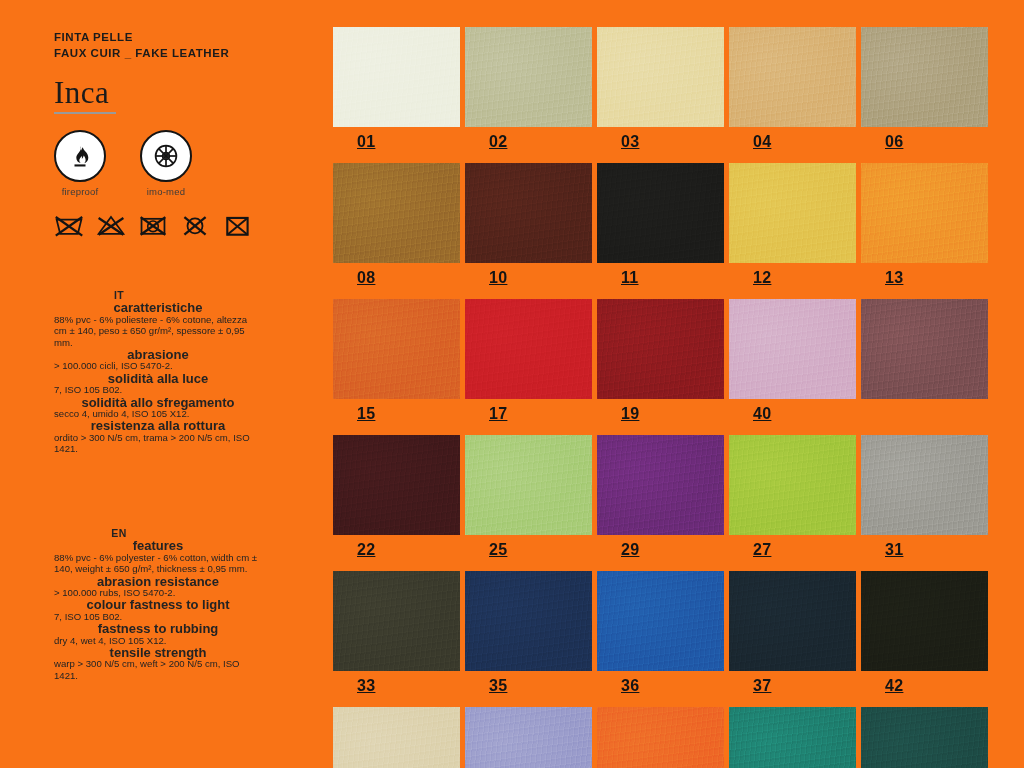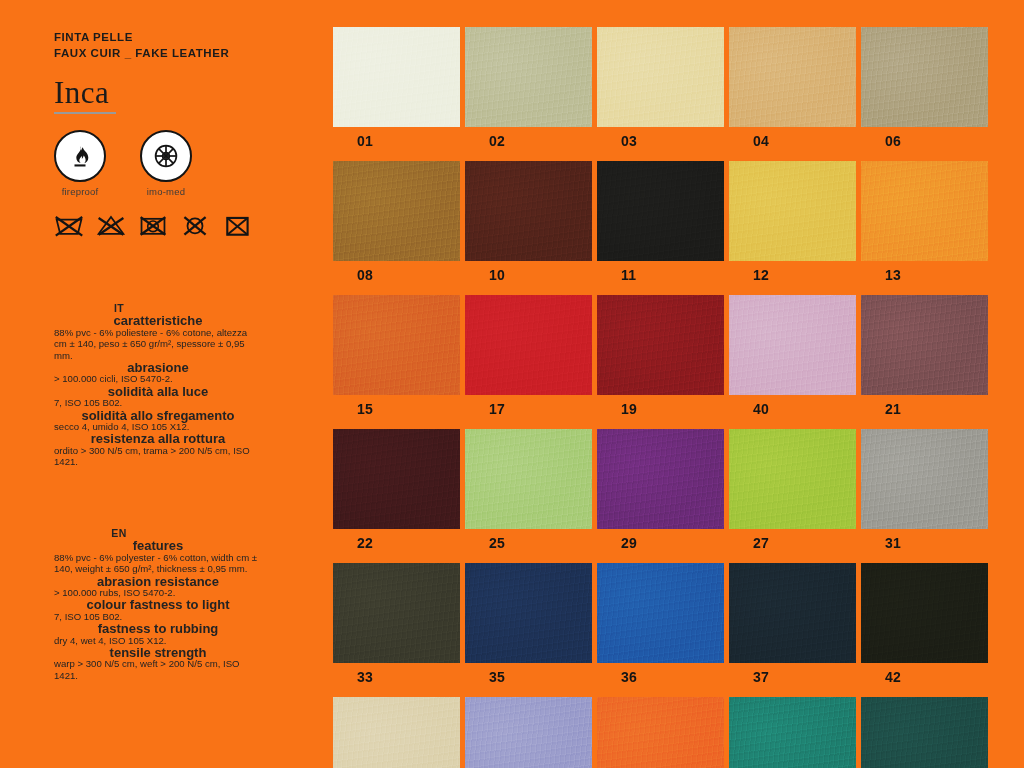--- a/index.html
+++ b/index.html
@@ -35,43 +35,43 @@
 
   
   .care-row { display:flex; gap:12px; margin-top:16px; align-items:flex-end; }
   .care-sym { width:30px; height:24px; }
 
   
   .spec-block { width:208px; font-size:9.6px; color:#232323; line-height:11.4px; }
   .spec-lang { font-weight:bold; font-size:10.5px; text-align:center; width:86px; margin:0 0 1px 22px; letter-spacing:.4px; }
   .spec-h { font-weight:bold; font-size:13px; display:block; margin-top:1px;text-align:center; }
   .spec-p { display:block; }
-  .spec-it { position:absolute; left:54px; top:303px; }
+  .spec-it { position:absolute; left:54px; top:290px; }
   .spec-en { position:absolute; left:54px; top:528px; }
 
   
   .grid { position:absolute; left:333px; top:27px; width:658px; }
   .row { display:flex; gap:5px; margin-bottom:5px; }
   .cell { width:127px; }
   .chip {
     width:127px; height:100px; position:relative; overflow:hidden;
     background-size:cover;
   }
   
   .chip::after {
     content:""; position:absolute; inset:0;
     background-image:
       repeating-linear-gradient(96deg, rgba(255,255,255,.075) 0 1px, rgba(0,0,0,.055) 1px 2px, rgba(255,255,255,0) 2px 5px),
       repeating-linear-gradient(172deg, rgba(255,255,255,.05) 0 1px, rgba(0,0,0,.04) 1px 3px, rgba(255,255,255,0) 3px 7px),
       radial-gradient(ellipse at 30% 35%, rgba(255,255,255,.10), rgba(0,0,0,0) 60%);
     mix-blend-mode:overlay; opacity:.85;
   }
   .chip-label {
-    font-size:14px; font-weight:bold; color:#141414;
-    padding:6px 0 7px 24px; letter-spacing:.3px;
+    font-size:16px; font-weight:bold; color:#141414;
+    padding:6px 0 7px 24px; letter-spacing:.3px;text-decoration:underline;
   }
 </style>
 </head>
 <body>
 
 <div class="page">
 
   <div class="left-col">
 
     <div>
@@ -243,21 +243,20 @@
         <div class="cell">
           <div class="chip" style="background: rgb(140, 26, 30);"></div>
           <div class="chip-label">19</div>
         </div>
         <div class="cell">
           <div class="chip" style="background: rgb(211, 173, 199);"></div>
           <div class="chip-label">40</div>
         </div>
         <div class="cell">
           <div class="chip" style="background: rgb(122, 79, 82);"></div>
-          <div class="chip-label">21</div>
         </div>
       </div>
       <div class="row">
         <div class="cell">
           <div class="chip" style="background: rgb(65, 25, 27);"></div>
           <div class="chip-label">22</div>
         </div>
         <div class="cell">
           <div class="chip" style="background: rgb(168, 204, 120);"></div>
           <div class="chip-label">25</div>

